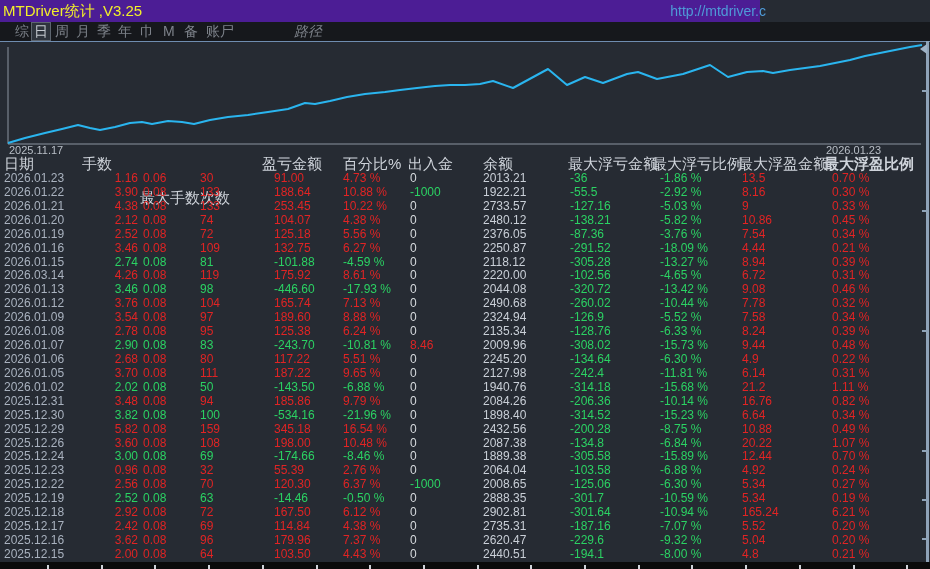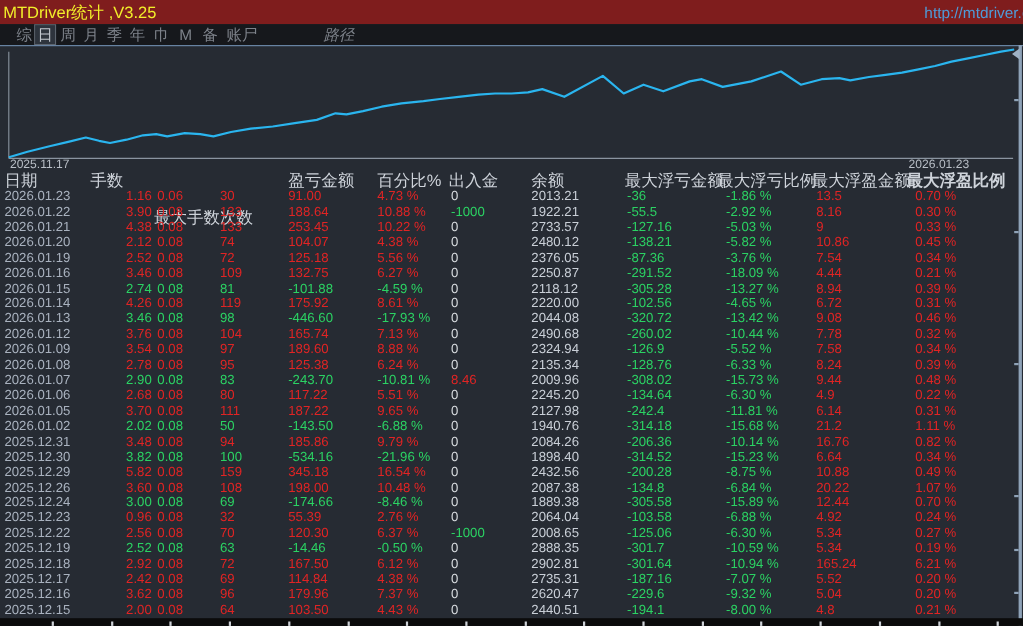--- a/index.html
+++ b/index.html
@@ -1,19 +1,19 @@
 <!DOCTYPE html>
 <html><head>
 <meta charset="utf-8">
 <style>
   html,body{margin:0;padding:0;background:#000;}
   #app{position:relative;width:930px;height:569px;background:#262b33;overflow:hidden;
        font-family:"Liberation Sans",sans-serif;}
   
-  #titlebar{position:absolute;left:0;top:0;width:930px;height:22px;background:#7f1d1d;}
+  #titlebar{position:absolute;left:0;top:0;width:760px;height:22px;background:#4c1d95;}
   #title{position:absolute;left:3px;top:2px;font-size:15px;color:#f2ef2a;white-space:nowrap;}
   #url{position:absolute;right:-6px;top:3px;font-size:14px;color:#4f9bd8;white-space:nowrap;}
   
   #menubar{position:absolute;left:0;top:22px;width:930px;height:19px;background:#16181c;}
   .menu-item{position:absolute;top:1px;font-size:14px;color:#7d828a;padding:0 2px;line-height:17px;}
   .menu-item.active{background:#2e343d;outline:1px solid #5d656f;color:#c3c8cf;}
   
   #chart-sep{position:absolute;left:0;top:41px;width:930px;height:1px;background:#6f8db0;}
   #chart{position:absolute;left:0;top:42px;width:930px;height:113px;}
   .axis-label{position:absolute;font-size:11px;color:#b9bfc7;text-align:right;}
@@ -29,21 +29,21 @@
   #table{position:absolute;left:0;top:155px;width:930px;}
   #thead{position:relative;height:17px;}
   .th{position:absolute;top:0;font-size:15px;color:#ced3da;white-space:nowrap;}
   #tbody{position:absolute;left:0;top:17px;width:930px;}
   .row{position:relative;height:13.93px;width:930px;}
   .cell{position:absolute;top:0;font-size:12px;line-height:13.9px;white-space:nowrap;}
   .c-date{left:4px;width:76px;color:#a9b2bf;}
   .c-lots{left:82px;width:56px;text-align:right;}
   .c-maxlots{left:143px;width:55px;}
   .c-count{left:200px;width:58px;}
-  .c-pnl{left:262px;width:78px;}
+  .c-pnl{left:274px;width:78px;}
   .c-pct{left:343px;width:64px;}
   .c-inout{left:410px;width:70px;}
   .c-bal{left:483px;width:84px;color:#c9cfd7;}
   .c-fl{left:570px;width:86px;}
   .c-flp{left:660px;width:78px;}
   .c-fp{left:742px;width:86px;}
   .c-fpp{left:832px;width:94px;}
   .h-date{left:4px;} .h-lots{left:82px;} .h-maxlots{left:140px;margin-top:34px;} .h-pnl{left:262px;}
   .h-pct{left:343px;} .h-inout{left:408px;} .h-bal{left:483px;}
   .h-fl{left:568px;} .h-flp{left:652px;} .h-fp{left:738px;} .h-fpp{left:824px;font-weight:bold;}
@@ -193,21 +193,21 @@
           <span class="cell c-pnl down">-101.88</span>
           <span class="cell c-pct down">-4.59 %</span>
           <span class="cell c-inout neu">0</span>
           <span class="cell c-bal">2118.12</span>
           <span class="cell c-fl down">-305.28</span>
           <span class="cell c-flp down">-13.27 %</span>
           <span class="cell c-fp up">8.94</span>
           <span class="cell c-fpp up">0.39 %</span>
         </div>
         <div class="row">
-          <span class="cell c-date">2026.01.14</span>
+          <span class="cell c-date">2026.03.14</span>
           <span class="cell c-lots up">4.26</span>
           <span class="cell c-maxlots up">0.08</span>
           <span class="cell c-count up">119</span>
           <span class="cell c-pnl up">175.92</span>
           <span class="cell c-pct up">8.61 %</span>
           <span class="cell c-inout neu">0</span>
           <span class="cell c-bal">2220.00</span>
           <span class="cell c-fl down">-102.56</span>
           <span class="cell c-flp down">-4.65 %</span>
           <span class="cell c-fp up">6.72</span>

